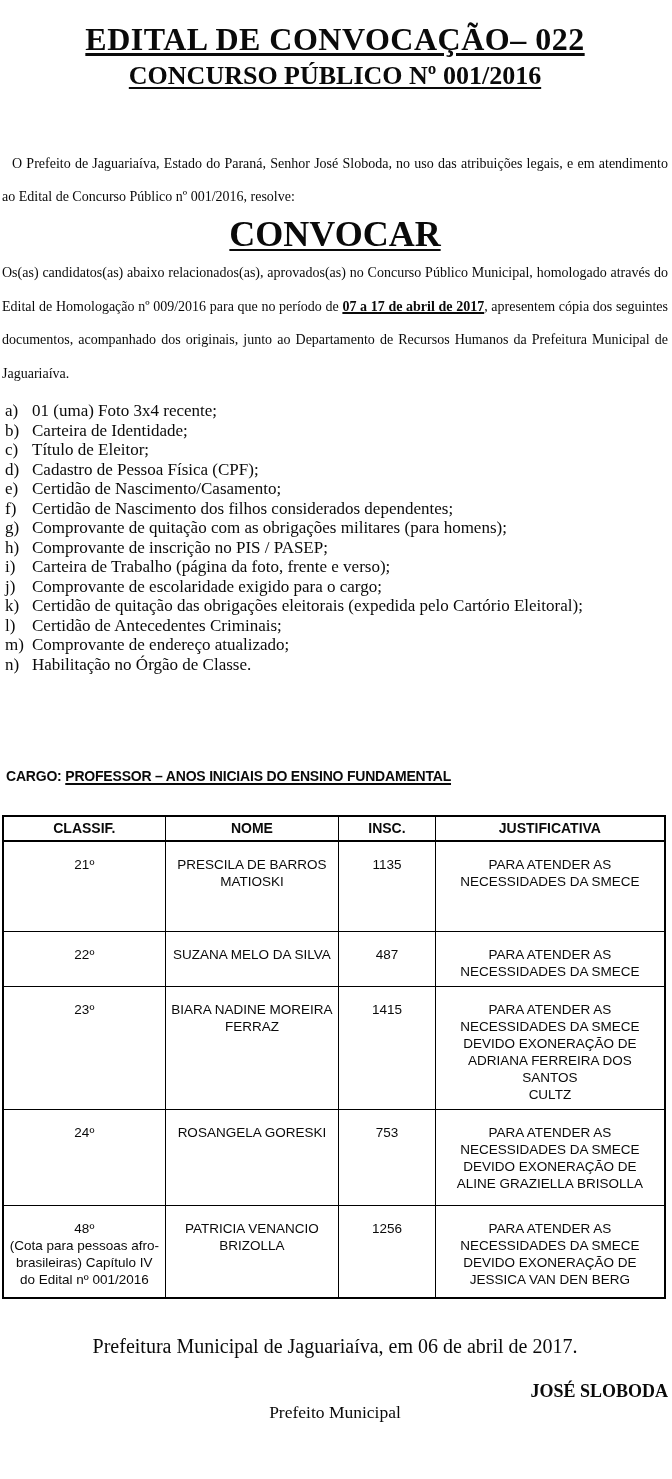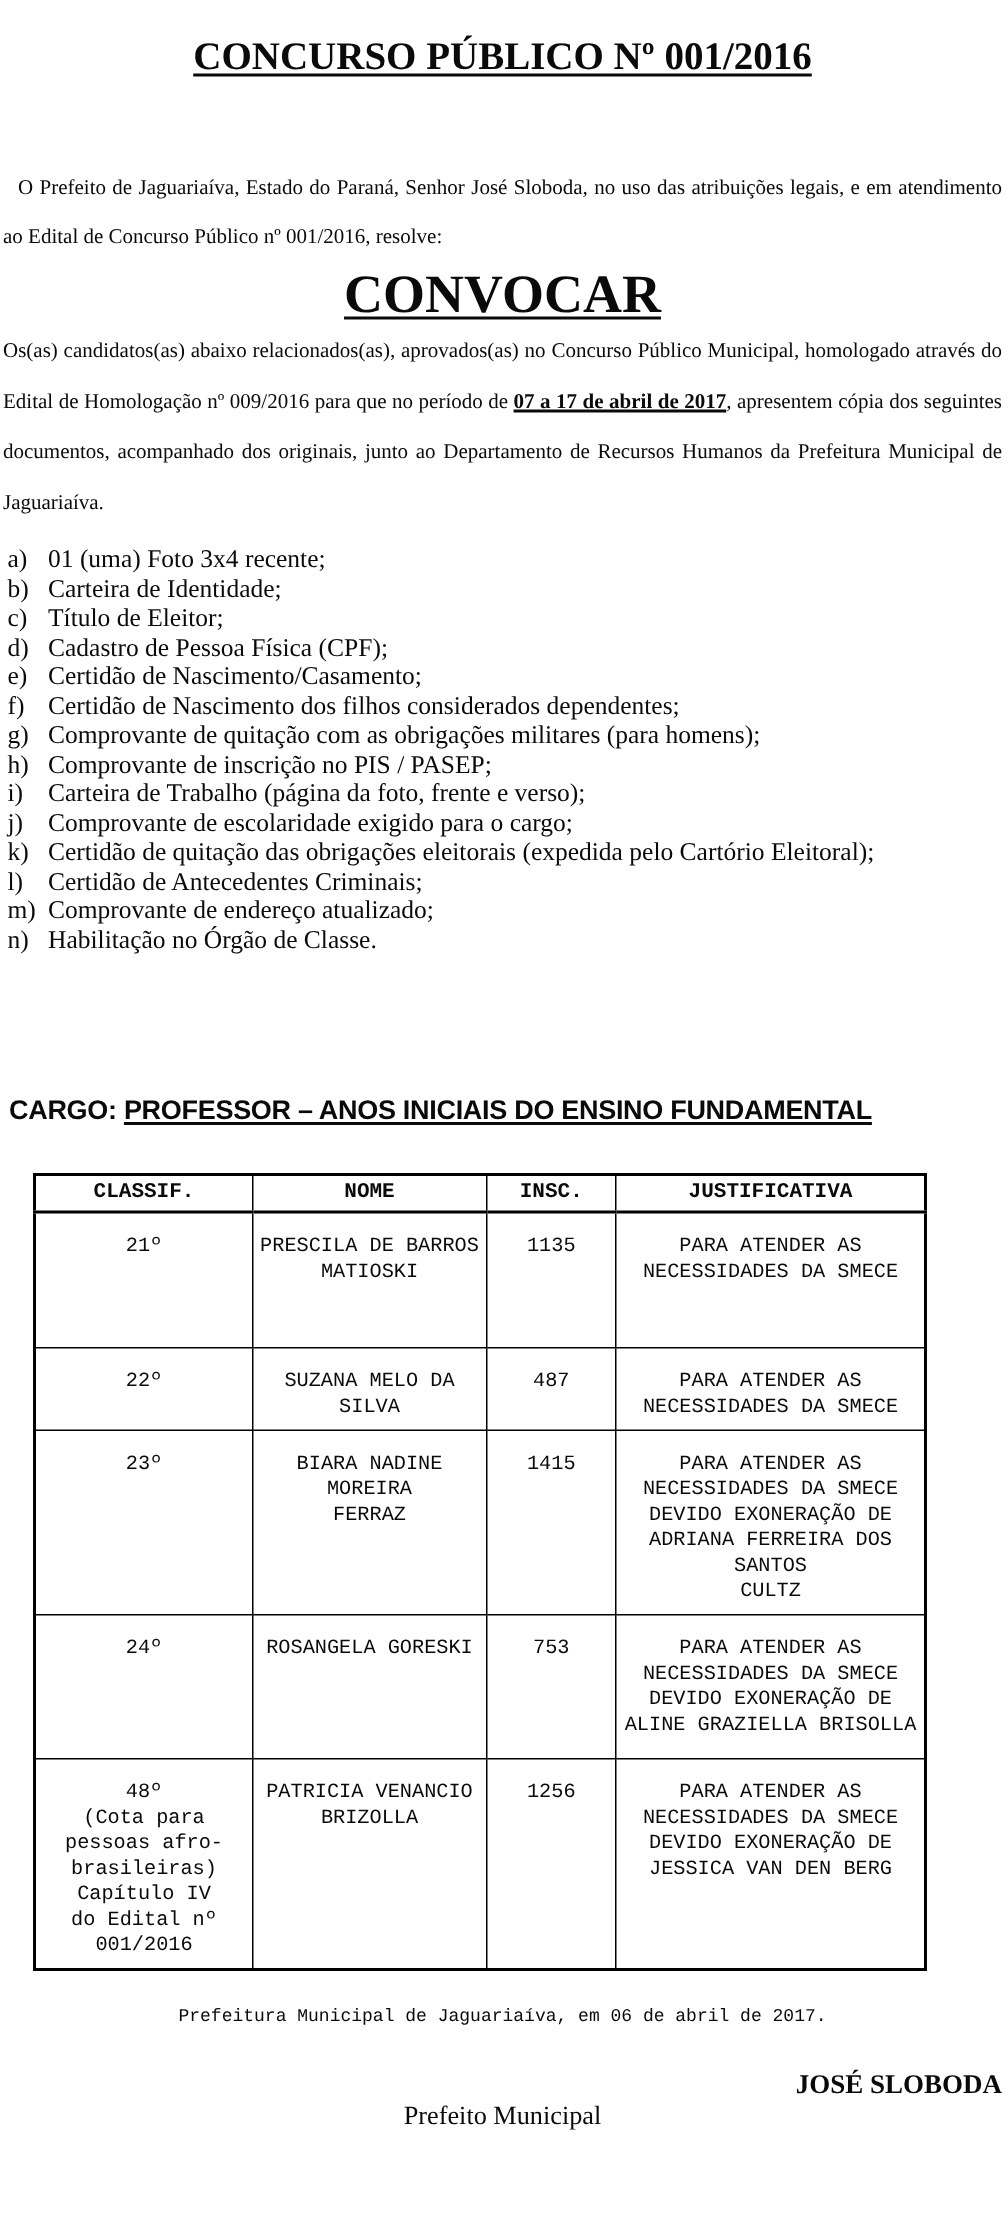--- a/index.html
+++ b/index.html
@@ -36,32 +36,32 @@
   .deadline { font-weight: bold; text-decoration: underline; text-decoration-thickness: 1.5px; }
 
   .doclist { margin-top: 11px; font-size: 17px; line-height: 19.5px; }
   .doclist .li { display: flex; }
   .doclist .letter { flex: 0 0 27px; padding-left: 3px; }
   .doclist .txt { flex: 1; }
 
   .cargo-line {
     margin-top: 94px; padding-left: 4px;
     font-family: "Liberation Sans", sans-serif;
-    font-size: 18px; font-weight: bold; letter-spacing: -0.2px;
+    font-size: 14px; font-weight: bold; letter-spacing: -0.2px;
     white-space: nowrap;
   }
   .cargo-line .cargo-value {
     text-decoration: underline; text-decoration-thickness: 1.5px; text-underline-offset: 2px;
   }
 
   table.cand {
-    margin: 31px 2px 0 20px;
-    width: 596px;
+    margin: 31px 2px 0 0;
+    width: 664px;
     border-collapse: collapse;
-    font-family: Liberation Mono, monospace;
+    font-family: Liberation Sans, sans-serif;
     font-size: 13.5px; line-height: 17px;
     table-layout: fixed;
   }
   table.cand th, table.cand td {
     border: 1.5px solid #000;
     text-align: center;
     vertical-align: top;
     padding: 14px 4px 6px 4px;
     white-space: pre-line;
     overflow: hidden;
@@ -74,30 +74,31 @@
     white-space: nowrap;
   }
   table.cand { border: 2px solid #000; }
   tr.hrow  { height: 25px; }
   tr.r1 { height: 90px; }
   tr.r2 { height: 55px; }
   tr.r3 { height: 99px; }
   tr.r4 { height: 96px; }
   tr.r5 { height: 93px; }
 
-  .date-line { margin-top: 19px; text-align: center; font-size: 12px; line-height: 22px; font-family: Liberation Mono, monospace; }
+  .date-line { margin-top: 36px; text-align: center; font-size: 20px; line-height: 22px; }
   .sig { text-align: center; font-size: 17.5px; line-height: 21px; }
   .sig .name { font-weight: bold; font-size: 18px; text-align: right; }
   .sig1 { margin-top: 24px; }
 </style>
 </head>
 <body>
 
 <div class="doc">
 
+  <h1 class="title1">EDITAL DE CONVOCAÇÃO– 022</h1>
   <h2 class="title2">CONCURSO PÚBLICO Nº 001/2016</h2>
 
   <p class="para intro">O Prefeito de Jaguariaíva, Estado do Paraná, Senhor José Sloboda, no uso das atribuições legais, e em atendimento ao Edital de Concurso Público nº 001/2016, resolve:</p>
 
   <h3 class="convocar">CONVOCAR</h3>
 
   <p class="para convocation"><span>Os(as) candidatos(as) abaixo relacionados(as), aprovados(as) no Concurso Público Municipal, homologado através do Edital de Homologação nº 009/2016 para que no período de </span><span class="deadline">07 a 17 de abril de 2017</span><span>, apresentem cópia dos seguintes documentos, acompanhado dos originais, junto ao Departamento de Recursos Humanos da Prefeitura Municipal de Jaguariaíva.</span></p>
 
   <div class="doclist">
     <div class="li">

